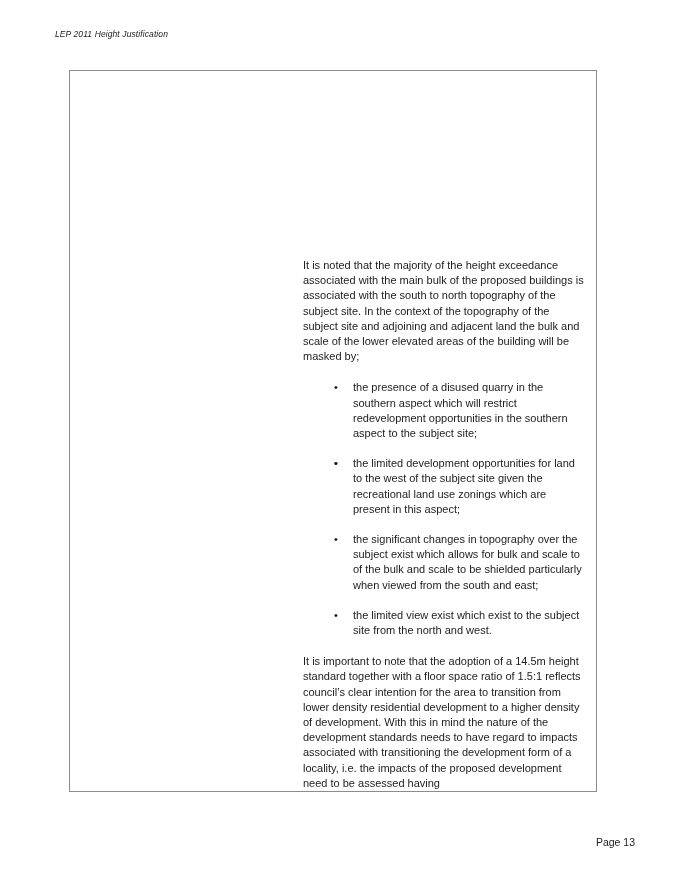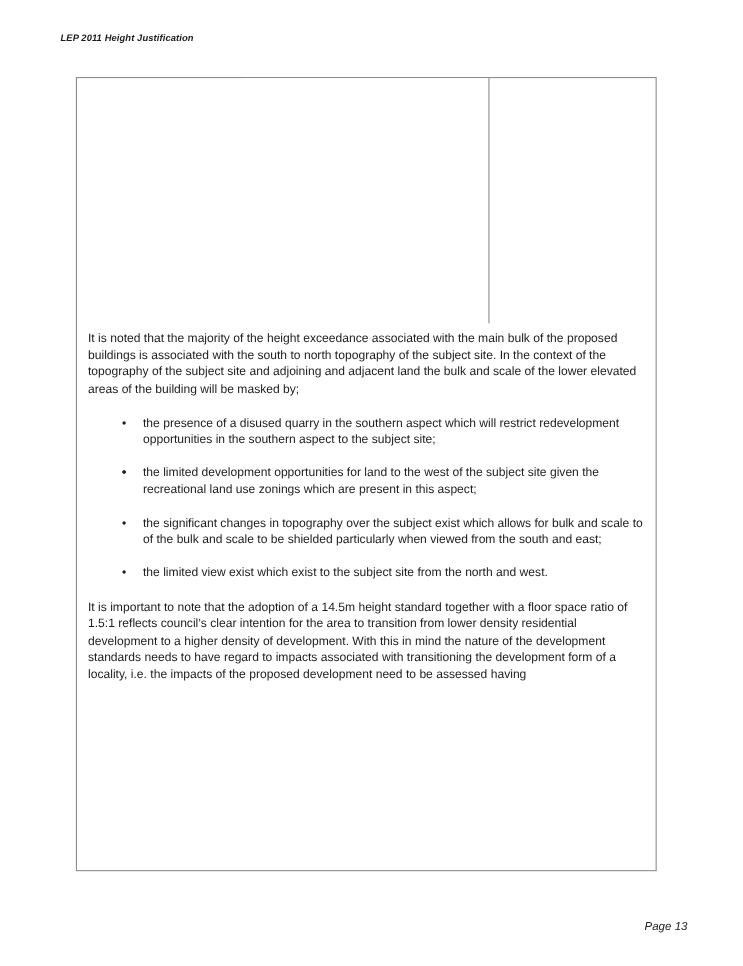--- a/index.html
+++ b/index.html
@@ -18,37 +18,37 @@
     height: 878px;
     background: #ffffff;
     overflow: hidden;
     box-sizing: border-box;
   }
   .running-header {
     position: absolute;
     left: 55px;
     top: 29px;
     font-size: 8.5px;
-    font-weight: bold;
+    font-weight: normal;
     font-style: italic;
     color: #1a1a1a;
     letter-spacing: 0.1px;
     white-space: nowrap;
   }
   .content-table {
     position: absolute;
     left: 69px;
     top: 70px;
     width: 528px;
     height: 722px;
     border: 1px solid #8c8c8c;
     box-sizing: border-box;
     display: flex;
-    flex-direction: column;
-    align-items: center;
+    flex-direction: row;
+    align-items: flex-end;
     background: #ffffff;
     overflow: hidden;
   }
   .cell-left {
     width: 223px;
     flex: 0 0 223px;
     border-right: 1px solid #8c8c8c;
     box-sizing: border-box;
     background: #ffffff;
   }
@@ -87,24 +87,23 @@
     color: #1c1c1c;
   }
   .gap-before-list {
     margin-top: 16px;
   }
   .gap-after-list {
     margin-top: 16px;
   }
   .footer-page {
     position: absolute;
-    right: 50px;
+    right: 40px;
     top: 836px;
     font-size: 10.5px;
-    font-style: italic;
     color: #1c1c1c;
     white-space: nowrap;
   }
 </style>
 </head>
 <body>
 
 <div class="page">
 
   <div class="running-header">LEP 2011 Height Justification</div>

